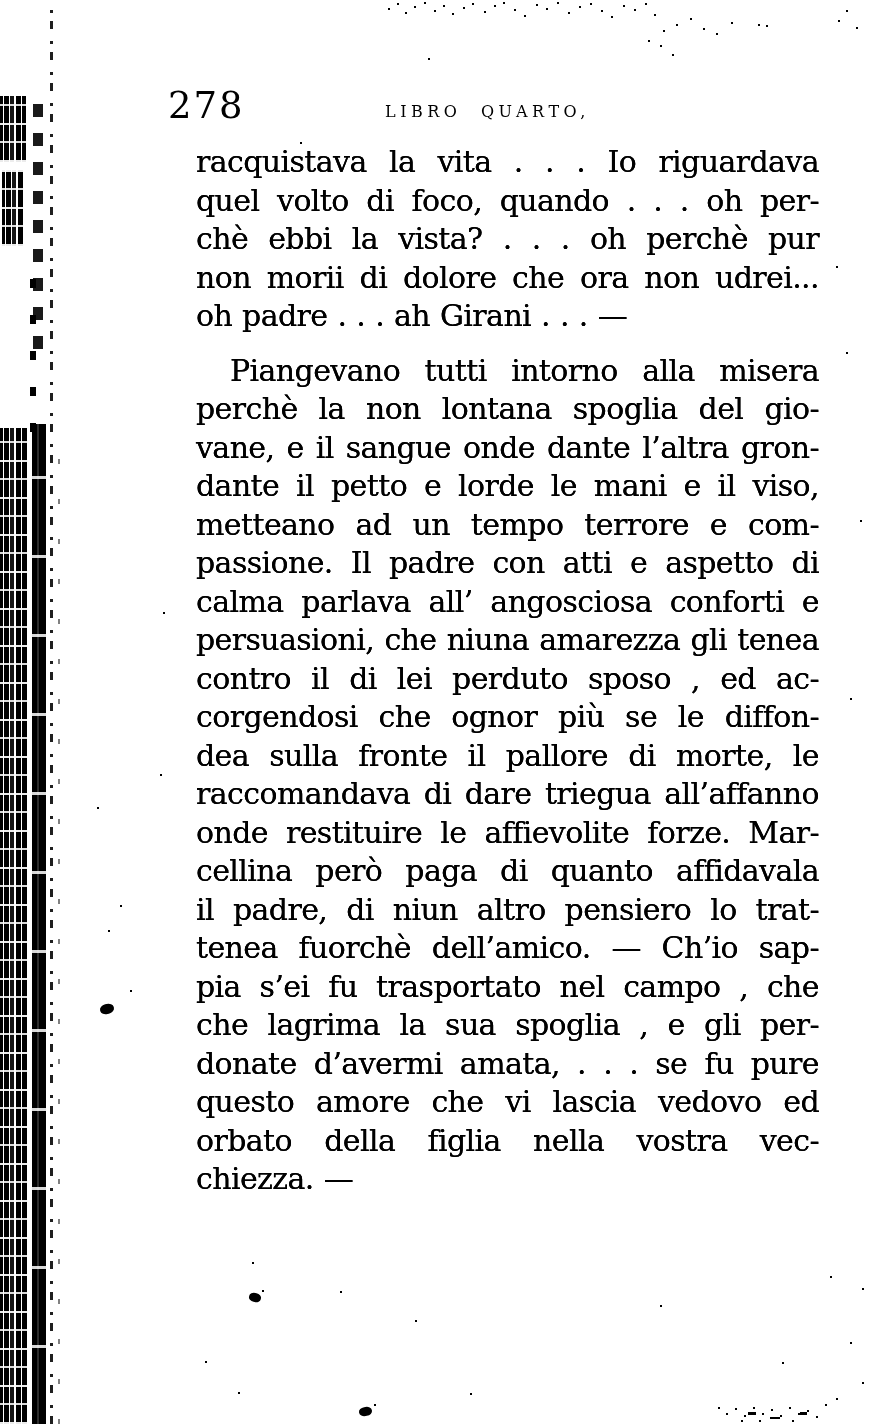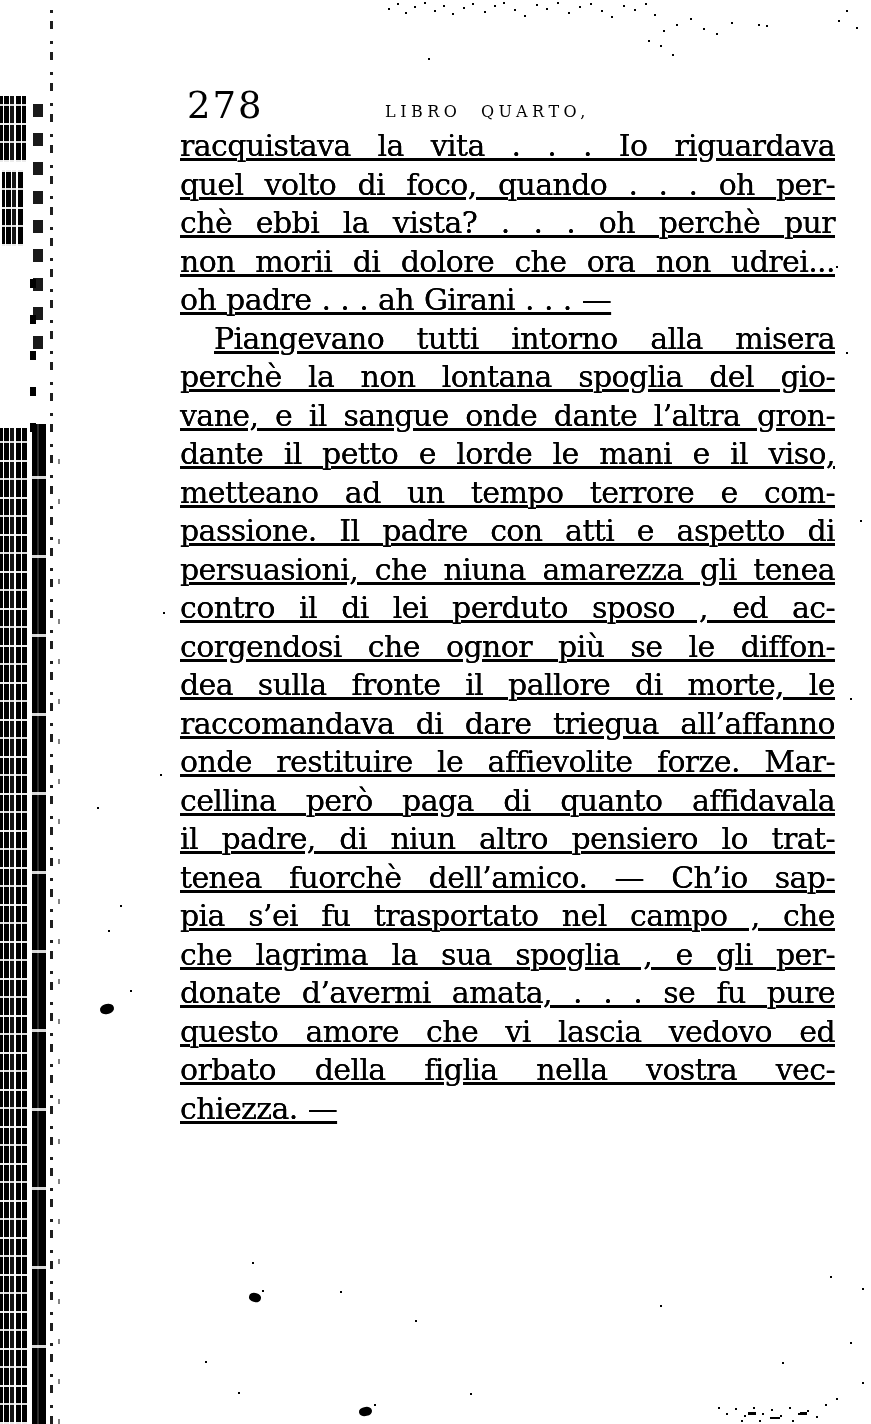--- a/index.html
+++ b/index.html
@@ -9,21 +9,21 @@
     height: 1424px;
     background: #ffffff;
     overflow: hidden;
     font-family: "DejaVu Serif", serif;
     color: #000;
   }
 
   
   .pagenum {
     position: absolute;
-    left: 187px;
+    left: 168px;
     top: 86px;
     font-size: 37px;
     line-height: 40px;
     letter-spacing: 2px;
   }
   .runhead {
     position: absolute;
     left: 385px;
     top: 99px;
     font-size: 16px;
@@ -32,21 +32,21 @@
     word-spacing: 10px;
   }
 
   
   .body-text {
     position: absolute;
     left: 180px;
     top: 127px;
     width: 655px;
   }
-  .para { margin: 0; text-decoration: underline; }
+  .para { margin: 16px; }
   .line {
     font-size: 30px;
     line-height: 38.5px;
     letter-spacing: -0.6px;
     word-spacing: 1px;
     text-align: justify;
     text-align-last: justify;
     white-space: normal;
     text-shadow: 0 0 0.6px #000;
   }
@@ -155,20 +155,21 @@
         <div class="line">non morii di dolore che ora non udrei...</div>
         <div class="line line-last">oh padre . . . ah Girani . . . —</div>
       </div>
     <div class="para para-indent">
         <div class="line">Piangevano tutti intorno alla misera</div>
         <div class="line">perchè la non lontana spoglia del gio-</div>
         <div class="line">vane, e il sangue onde dante l’altra gron-</div>
         <div class="line">dante il petto e lorde le mani e il viso,</div>
         <div class="line">metteano ad un tempo terrore e com-</div>
         <div class="line">passione. Il padre con atti e aspetto di</div>
+        <div class="line">calma parlava all’ angosciosa conforti e</div>
         <div class="line">persuasioni, che niuna amarezza gli tenea</div>
         <div class="line">contro il di lei perduto sposo , ed ac-</div>
         <div class="line">corgendosi che ognor più se le diffon-</div>
         <div class="line">dea sulla fronte il pallore di morte, le</div>
         <div class="line">raccomandava di dare triegua all’affanno</div>
         <div class="line">onde restituire le affievolite forze. Mar-</div>
         <div class="line">cellina però paga di quanto affidavala</div>
         <div class="line">il padre, di niun altro pensiero lo trat-</div>
         <div class="line">tenea fuorchè dell’amico. — Ch’io sap-</div>
         <div class="line">pia s’ei fu trasportato nel campo , che</div>

